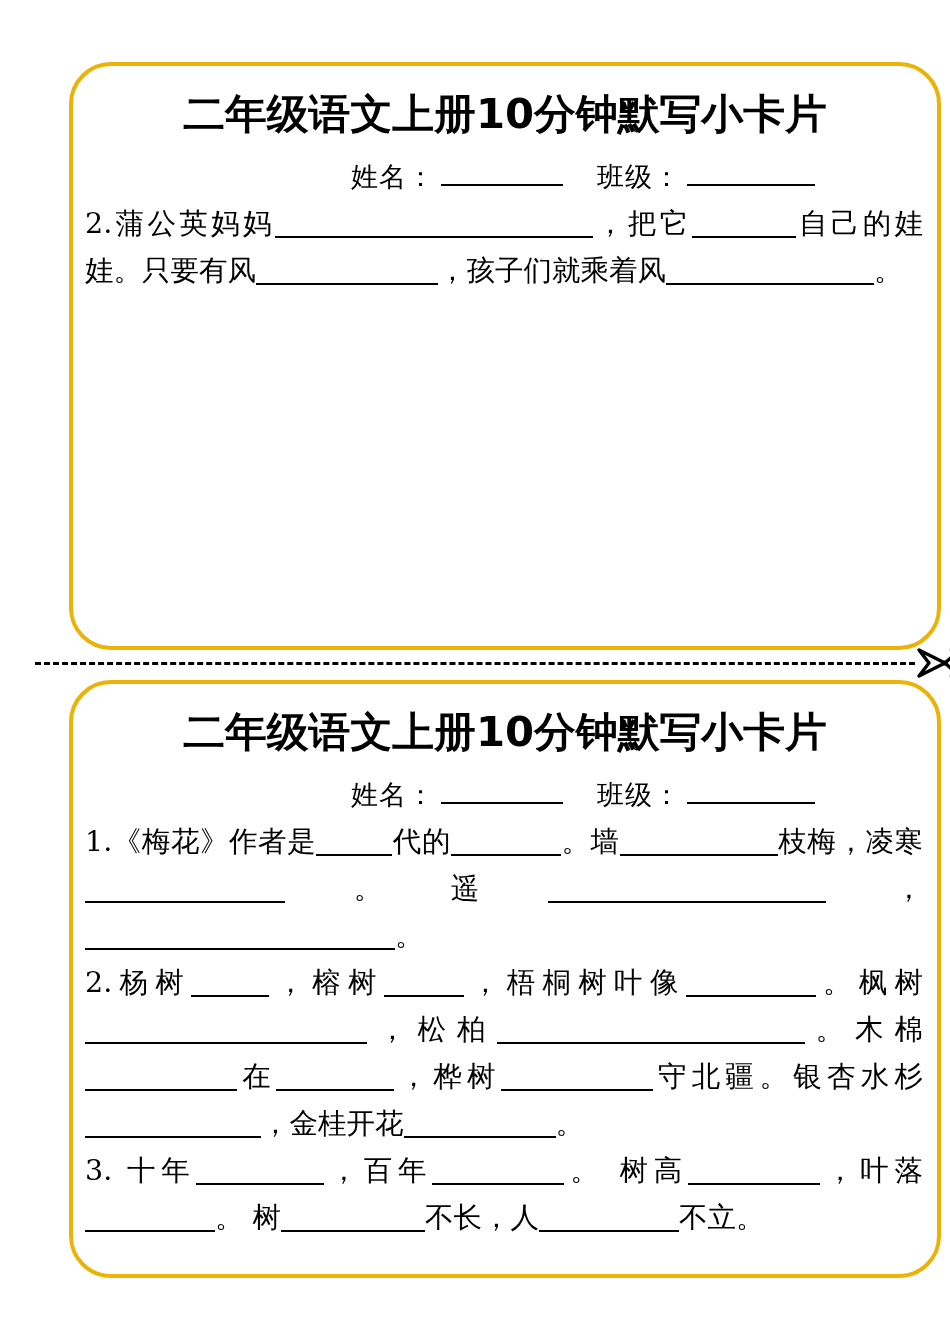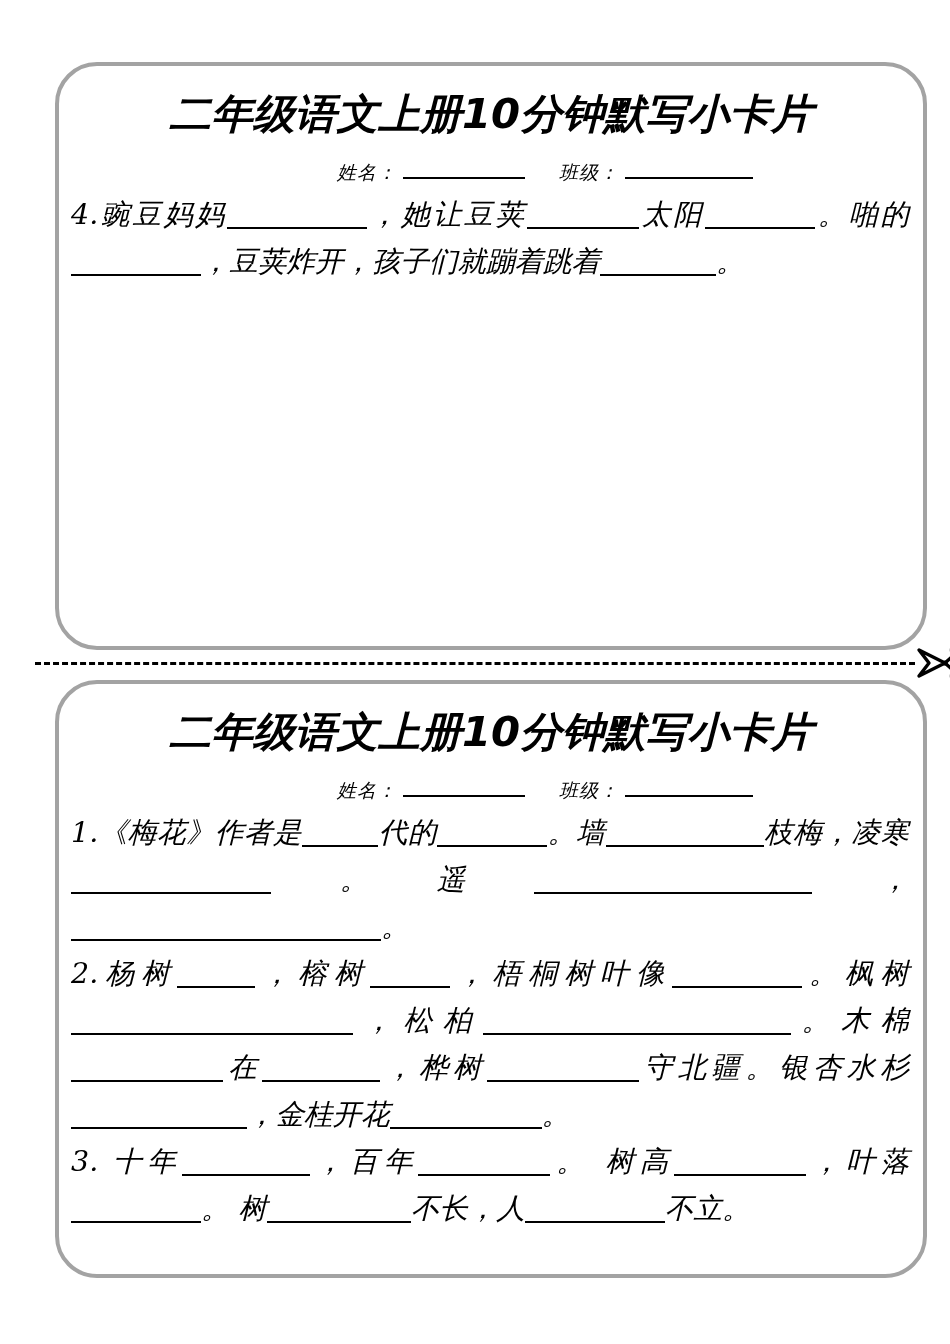--- a/index.html
+++ b/index.html
@@ -17,27 +17,26 @@
   }
 
   .page {
     position: absolute;
     inset: 0;
   }
 
   
   .card {
     position: absolute;
-    left: 55px;
+    left: 69px;
     width: 872px;
-    border: 4px solid #a3a3a3;
+    border: 4px solid #eab308;
     border-radius: 42px;
     box-sizing: border-box;
     background: #fff;
-    font-style: italic;
   }
   .card-1 { top: 62px;  height: 588px; }
   .card-2 { top: 680px; height: 598px; }
 
   .card-inner {
     position: relative;
     padding: 0 10px;
     height: 100%;
     box-sizing: border-box;
   }
@@ -52,21 +51,21 @@
     line-height: 1.0;
     margin-top: 28px;
     white-space: nowrap;
     transform: scaleX(1.02);
   }
 
   
   .meta-row {
     margin-top: 17px;
     padding-left: 268px;
-    font-size: 19px;
+    font-size: 27px;
     line-height: 1.1;
     white-space: nowrap;
   }
   .meta-label { letter-spacing: 1px; }
   .blank-meta {
     display: inline-block;
     border-bottom: 2.5px solid #000;
     vertical-align: baseline;
   }
   .bm-name  { width: 122px; margin: 0 34px 0 6px; }
@@ -115,21 +114,21 @@
 
   <section class="card card-1">
     <div class="card-inner">
       <h1 class="card-title">二年级语文上册10分钟默写小卡片</h1>
 
       <div class="meta-row">
         <span class="meta-label">姓名：</span><span class="blank-meta bm-name"></span><span class="meta-label">班级：</span><span class="blank-meta bm-class"></span>
       </div>
 
       <div class="body-text">
-          <span class="q"><span>4.豌豆妈妈</span><span class="bl" style="width: 140px;"></span><span>，她让豆荚</span><span class="bl" style="width: 112px;"></span><span>太阳</span><span class="bl" style="width: 110px;"></span><span>。啪的</span><span class="bl" style="width: 130px;"></span><span>，豆荚炸开，孩子们就蹦着跳着</span><span class="bl" style="width: 116px;"></span><span>。</span></span>
+          <span class="q"><span>2.蒲公英妈妈</span><span class="bl" style="width: 318px;"></span><span>，把它</span><span class="bl" style="width: 104px;"></span><span>自己的娃娃。只要有风</span><span class="bl" style="width: 182px;"></span><span>，孩子们就乘着风</span><span class="bl" style="width: 208px;"></span><span>。</span></span>
         </div>
     </div>
   </section>
 
   <div style="position:absolute;left:35px;top:0;width:880px;height:1344px;pointer-events:none;">
     <div class="cut-line"></div>
     <svg class="scissors" viewBox="0 0 56 58">
       <g fill="none" stroke="#000" stroke-width="3.4" stroke-linejoin="round" stroke-linecap="round">
         <path d="M4 16 L30 29 L4 42 L14 29 Z"></path>
         <path d="M30 29 L40 20"></path>

